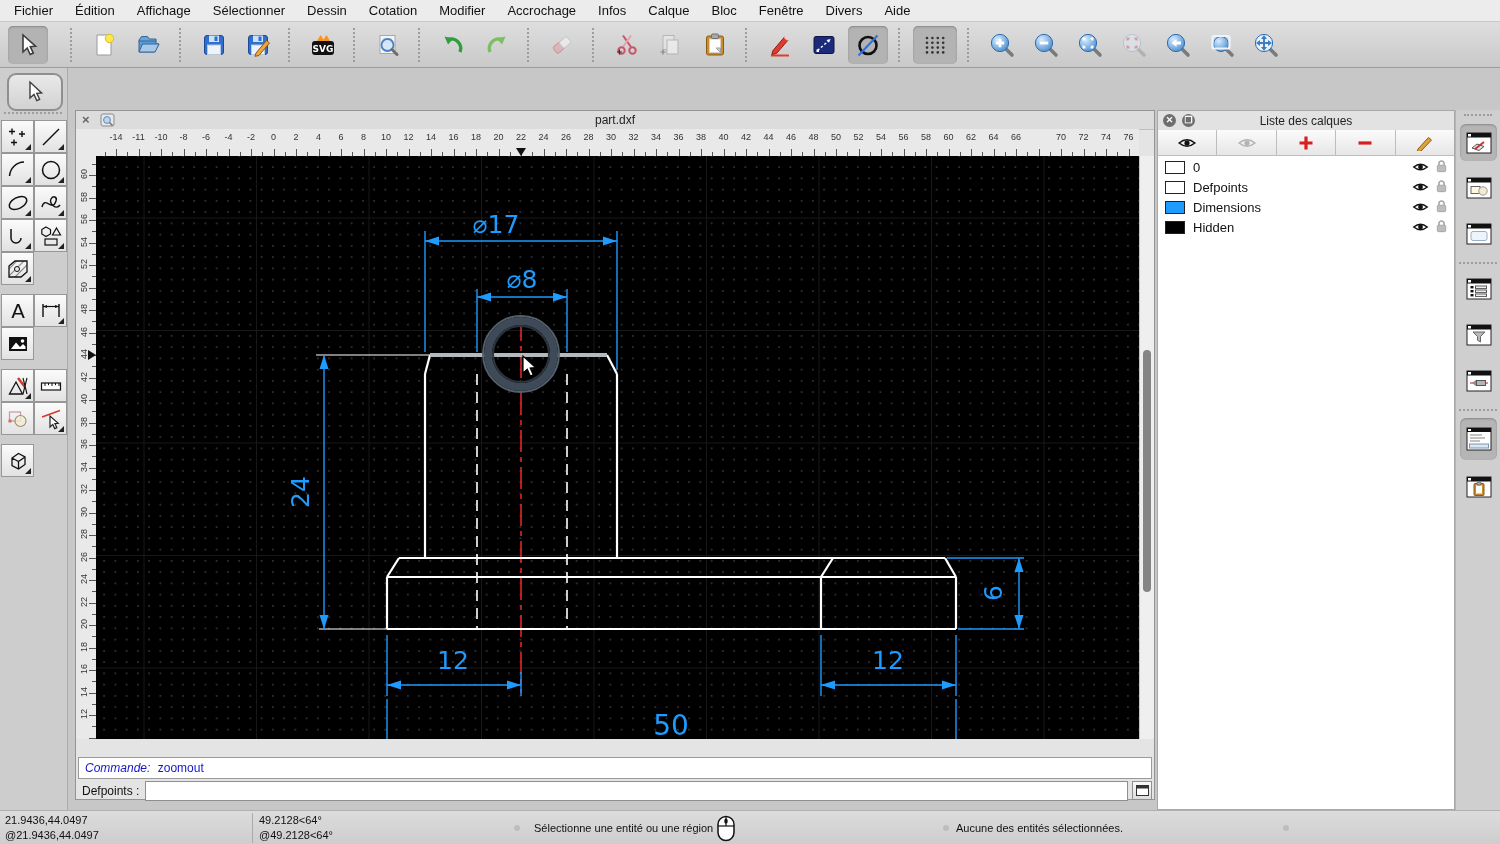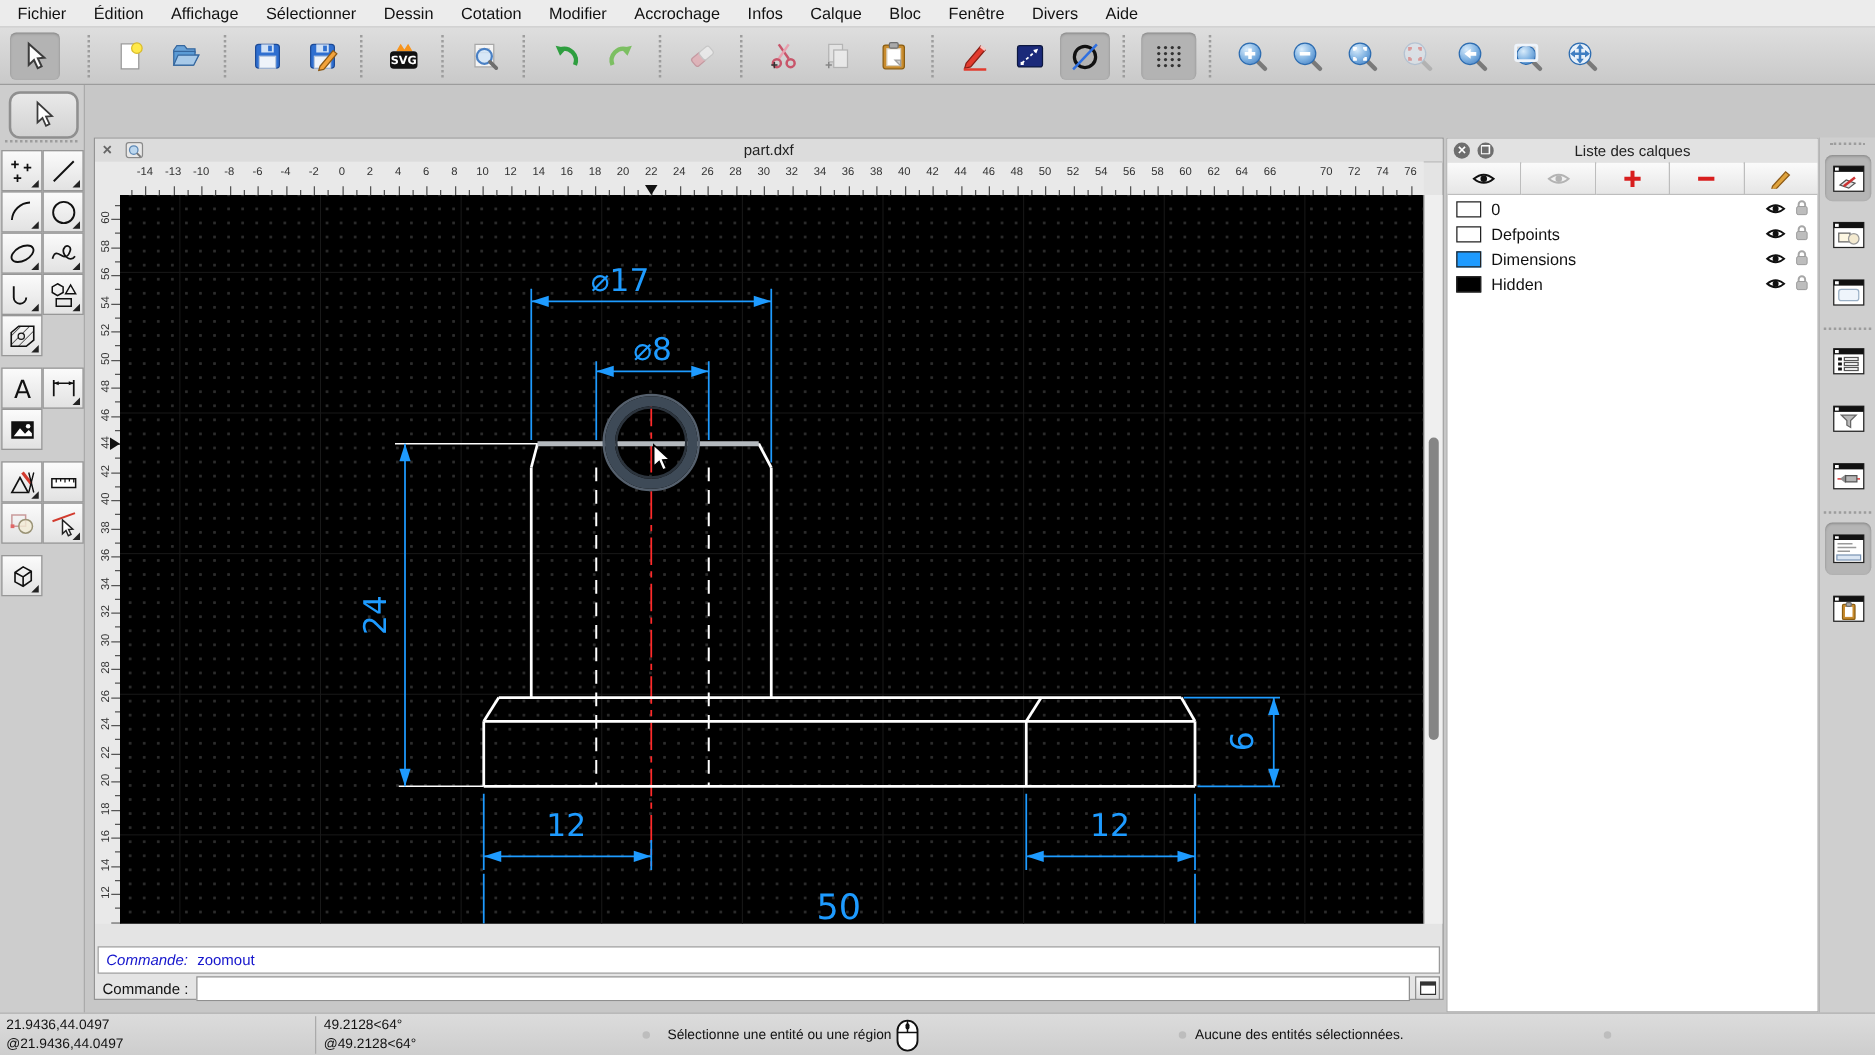--- a/index.html
+++ b/index.html
@@ -550,21 +550,21 @@
           <div class="htick" style="left: 942.5px; height: 7px;"></div>
           <div class="htick" style="left: 953.75px; height: 4px;"></div>
           <div class="htick" style="left: 965px; height: 7px;"></div>
           <div class="htick" style="left: 976.25px; height: 4px;"></div>
           <div class="htick" style="left: 987.5px; height: 7px;"></div>
           <div class="htick" style="left: 998.75px; height: 4px;"></div>
           <div class="htick" style="left: 1010px; height: 7px;"></div>
           <div class="htick" style="left: 1021.25px; height: 4px;"></div>
           <div class="htick" style="left: 1032.5px; height: 7px;"></div>
           <span class="hlab" style="left: 20px;">-14</span>
-          <span class="hlab" style="left: 42.5px;">-13</span>
+          <span class="hlab" style="left: 42.5px;">-11</span>
           <span class="hlab" style="left: 65px;">-10</span>
           <span class="hlab" style="left: 87.5px;">-8</span>
           <span class="hlab" style="left: 110px;">-6</span>
           <span class="hlab" style="left: 132.5px;">-4</span>
           <span class="hlab" style="left: 155px;">-2</span>
           <span class="hlab" style="left: 177.5px;">0</span>
           <span class="hlab" style="left: 200px;">2</span>
           <span class="hlab" style="left: 222.5px;">4</span>
           <span class="hlab" style="left: 245px;">6</span>
           <span class="hlab" style="left: 267.5px;">8</span>
@@ -769,21 +769,21 @@
 
       <div id="vscroll" class="abs">
         <div id="vthumb" class="abs"></div>
       </div>
 
       <div id="cmdhist" class="abs">
         <span class="lbl">Commande:</span>
         <span style="margin-left:4px">zoomout</span>
       </div>
       <div id="cmdrow" class="abs">
-        <span class="plabel">Commande :</span>
+        <span class="plabel">Defpoints :</span>
         <input id="cmdinput" type="text" value="" style="">
         <div id="cmdbtn">
           <svg width="13" height="11" viewBox="0 0 13 11">
             <rect x="0.5" y="0.5" width="12" height="10" fill="#fff" stroke="#333"></rect>
             <rect x="0.5" y="0.5" width="12" height="3" fill="#333"></rect>
           </svg>
         </div>
       </div>
     </div>
 

